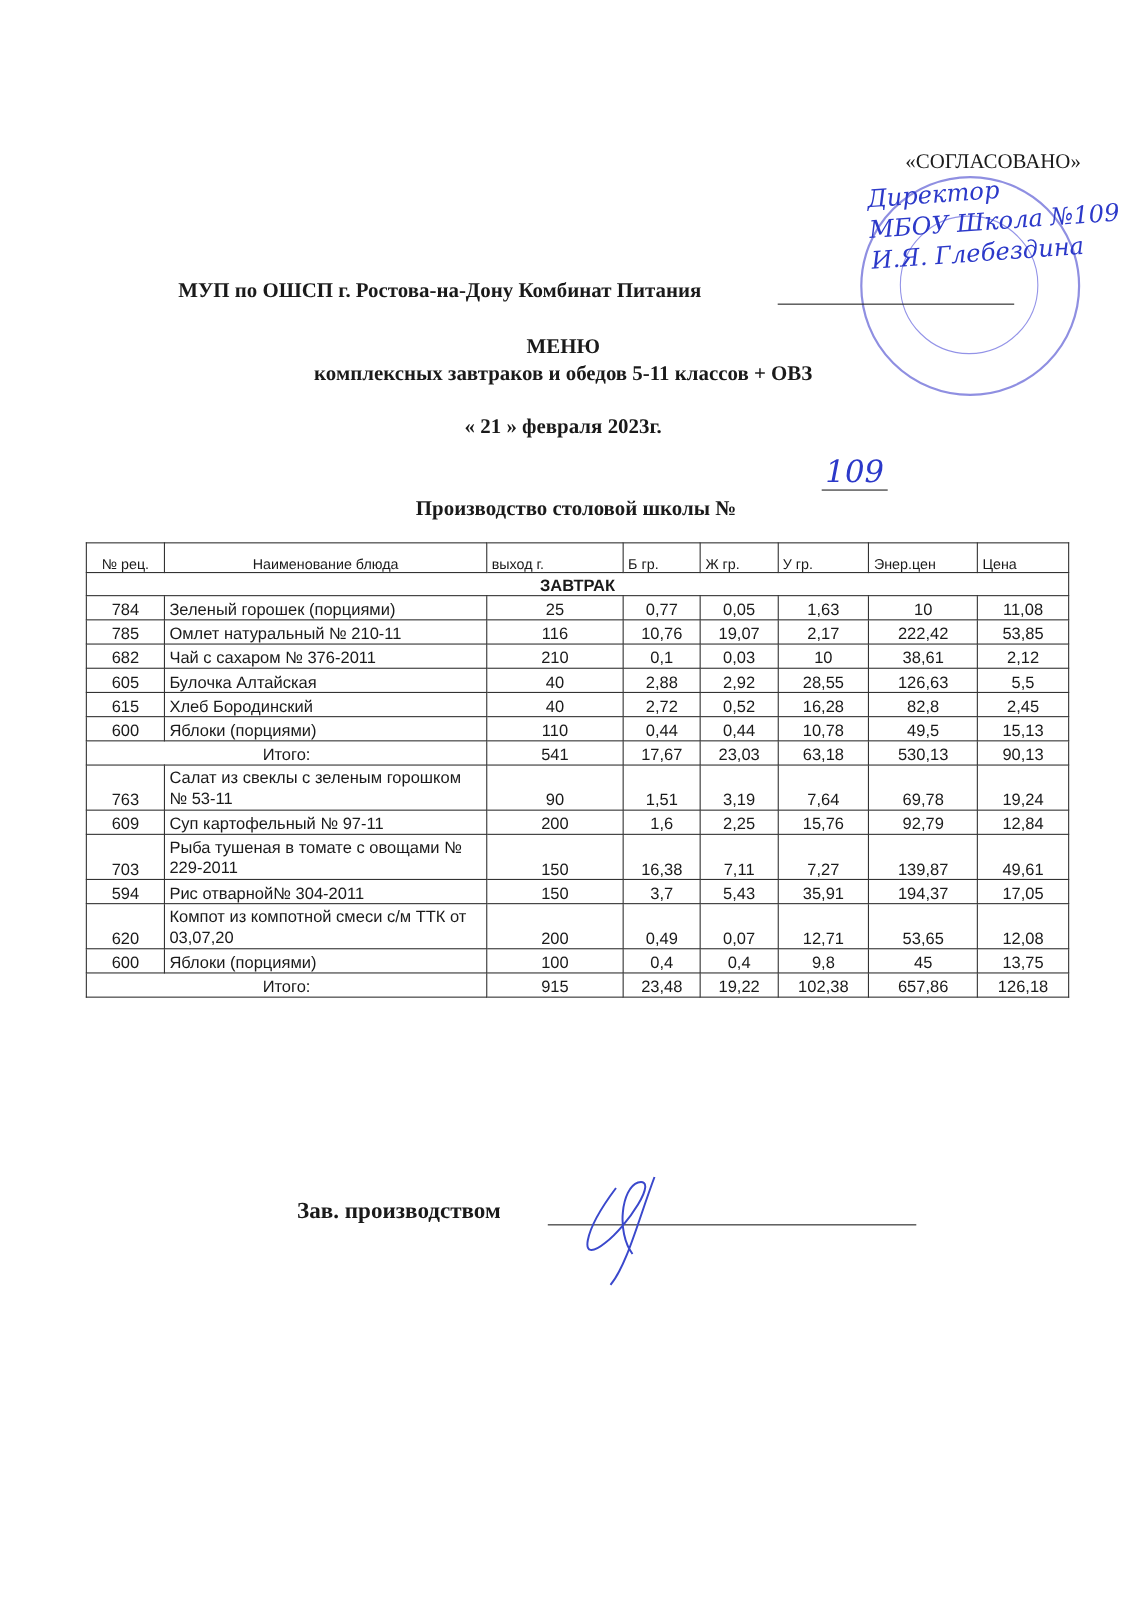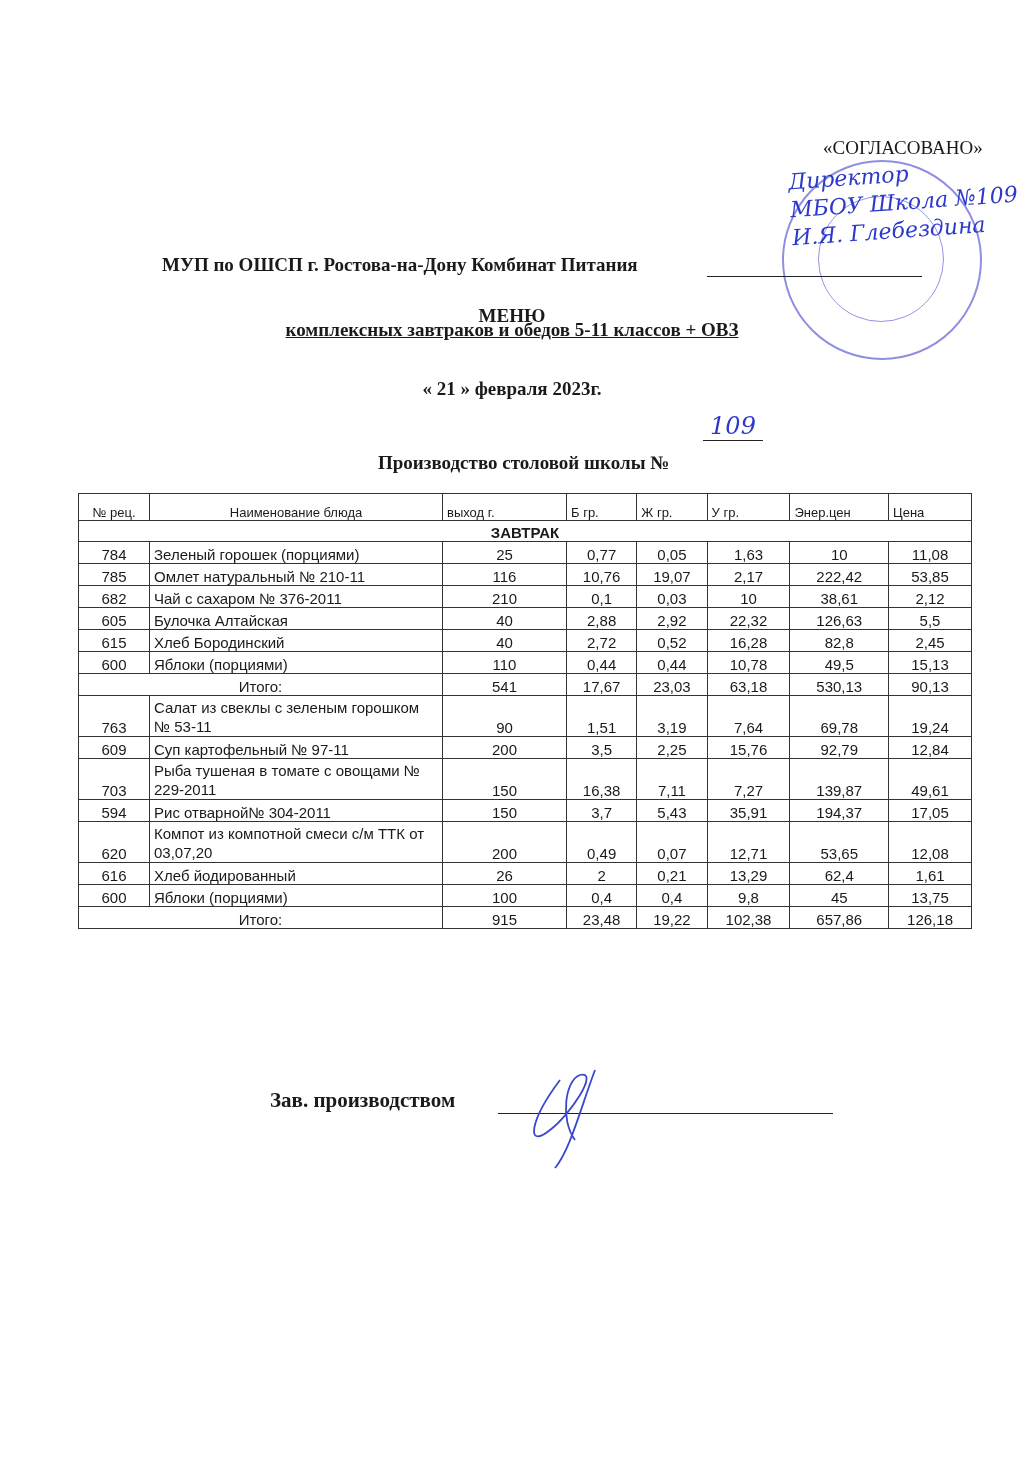--- a/index.html
+++ b/index.html
@@ -20,26 +20,26 @@
       position: absolute; left: 790px; top: 160px; width: 240px;
       font-family: "DejaVu Serif", serif; font-style: italic; color: #2c39c9;
       font-size: 22px; line-height: 28px; transform: rotate(-4deg);
     }
     .org {
       position: absolute; left: 162px; top: 254px; font-size: 19px; font-weight: bold;
     }
     .org-line { position: absolute; left: 707px; top: 276px; width: 215px; border-bottom: 1.5px solid #222; }
     .center { position: absolute; left: 0; width: 1024px; text-align: center; font-weight: bold; }
     .menu-title { top: 305px; font-size: 19px; }
-    .menu-sub { top: 319px; font-size: 19px; text-decoration: underline; }
+    .menu-sub { top: 329px; font-size: 19px; }
     .menu-date { top: 378px; font-size: 19px; }
     .prod { position: absolute; left: 378px; top: 423px; font-size: 19px; font-weight: bold; margin-top: 29px; }
     .prod-num {
-      position: absolute; left: 703px; top: 412px; width: 60px; border-bottom: 1.5px solid #222;
-      font-family: "DejaVu Serif", serif; font-style: italic; color: #2c39c9; font-size: 24px;
+      position: absolute; left: 747px; top: 412px; width: 60px; border-bottom: 1.5px solid #222;
+      font-family: "DejaVu Serif", serif; font-style: italic; color: #2c39c9; font-size: 28px;
       text-align: center; font-weight: normal;
     }
     table.menu {
       position: absolute; left: 78px; top: 493px; width: 894px;
       border-collapse: collapse; font-family: "Liberation Sans", "DejaVu Sans", sans-serif;
       font-size: 15px;
     }
     table.menu td, table.menu th {
       border: 1px solid #333; padding: 0 4px; height: 21px; vertical-align: bottom;
     }
@@ -129,21 +129,21 @@
         <td class="num">10</td>
         <td class="num">38,61</td>
         <td class="num">2,12</td>
       </tr>
       <tr>
         <td class="code">605</td>
         <td class="name">Булочка Алтайская</td>
         <td class="num out">40</td>
         <td class="num">2,88</td>
         <td class="num">2,92</td>
-        <td class="num">22,32</td>
+        <td class="num">28,55</td>
         <td class="num">126,63</td>
         <td class="num">5,5</td>
       </tr>
       <tr>
         <td class="code">615</td>
         <td class="name">Хлеб Бородинский</td>
         <td class="num out">40</td>
         <td class="num">2,72</td>
         <td class="num">0,52</td>
         <td class="num">16,28</td>
@@ -176,21 +176,21 @@
         <td class="num">1,51</td>
         <td class="num">3,19</td>
         <td class="num">7,64</td>
         <td class="num">69,78</td>
         <td class="num">19,24</td>
       </tr>
       <tr>
         <td class="code">609</td>
         <td class="name">Суп картофельный № 97-11</td>
         <td class="num out">200</td>
-        <td class="num">3,5</td>
+        <td class="num">1,6</td>
         <td class="num">2,25</td>
         <td class="num">15,76</td>
         <td class="num">92,79</td>
         <td class="num">12,84</td>
       </tr>
       <tr class="tall">
         <td class="code">703</td>
         <td class="name">Рыба тушеная в томате с овощами № 229-2011</td>
         <td class="num out">150</td>
         <td class="num">16,38</td>
@@ -213,30 +213,20 @@
         <td class="code">620</td>
         <td class="name">Компот из компотной смеси с/м ТТК от 03,07,20</td>
         <td class="num out">200</td>
         <td class="num">0,49</td>
         <td class="num">0,07</td>
         <td class="num">12,71</td>
         <td class="num">53,65</td>
         <td class="num">12,08</td>
       </tr>
       <tr>
-        <td class="code">616</td>
-        <td class="name">Хлеб йодированный</td>
-        <td class="num out">26</td>
-        <td class="num">2</td>
-        <td class="num">0,21</td>
-        <td class="num">13,29</td>
-        <td class="num">62,4</td>
-        <td class="num">1,61</td>
-      </tr>
-      <tr>
         <td class="code">600</td>
         <td class="name">Яблоки (порциями)</td>
         <td class="num out">100</td>
         <td class="num">0,4</td>
         <td class="num">0,4</td>
         <td class="num">9,8</td>
         <td class="num">45</td>
         <td class="num">13,75</td>
       </tr>
       <tr class="total">

